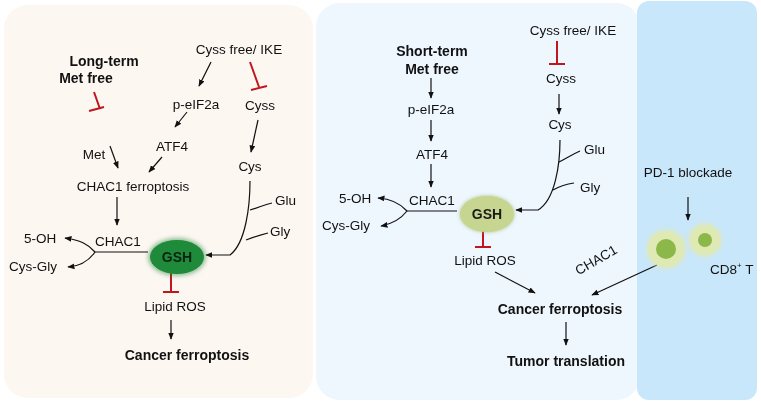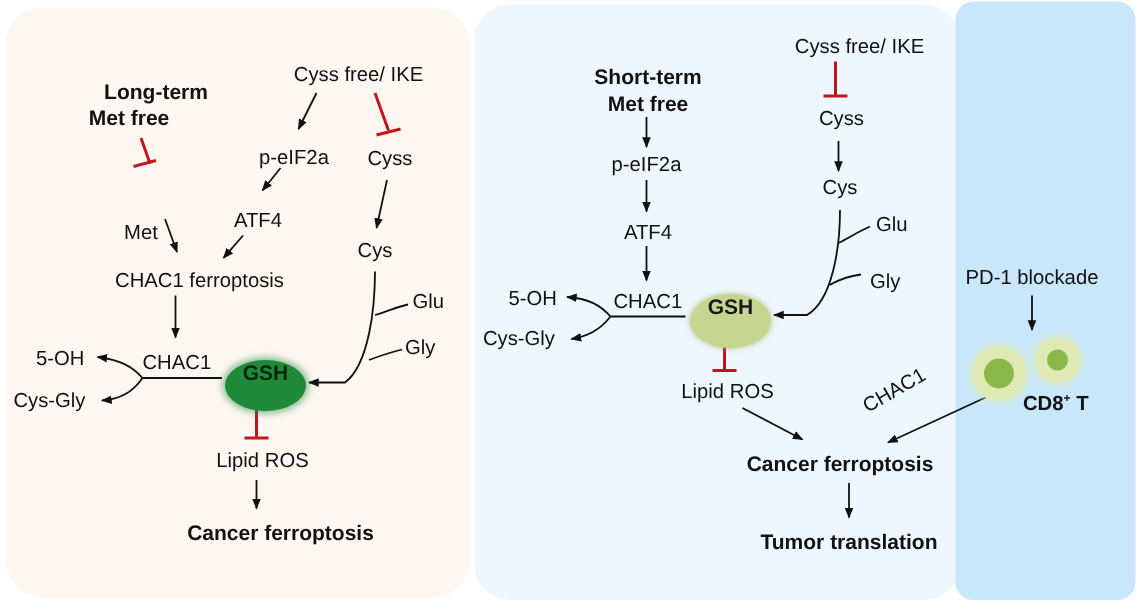--- a/index.html
+++ b/index.html
@@ -6,21 +6,21 @@
   body { width: 761px; height: 407px; position: relative; overflow: hidden;
          font-family: "Liberation Sans", sans-serif; color: #111; }
   .panel { position: absolute; border-radius: 24px; }
   #panel-left  { left: 4px;   top: 5px; width: 309px; height: 393px; background: #fdf7f2; }
   #panel-mid   { left: 316px; top: 3px; width: 324px; height: 397px; background: #eef6fe; }
   #panel-right { left: 637px; top: 1px; width: 120px; height: 399px; background: #c9e7fb; border-radius: 12px; }
   svg#diagram { position: absolute; left: 0; top: 0; }
   .lbl { position: absolute; font-size: 13.5px; white-space: nowrap; line-height: 1; }
   .bold { font-weight: bold; font-size: 14px; }
   .center { transform: translateX(-50%); text-align: center; }
-  .gsh { position: absolute; border-radius: 50%; display: flex; align-items: flex-start; justify-content: center;
+  .gsh { position: absolute; border-radius: 50%; display: flex; align-items: center; justify-content: center;
          font-weight: bold; font-size: 14px; }
   #gsh-left { left: 150px; top: 240px; width: 54px; height: 34px; background: #1f8a3a;
               box-shadow: 0 0 4px 2px rgba(31,138,58,0.5); color: #0b2410; }
   #gsh-mid  { left: 460px; top: 196px; width: 54px; height: 36px; background: #c6d690;
               box-shadow: 0 0 3px 1px rgba(160,185,100,0.5); color: #1a1a1a; }
   .cell-outer { position: absolute; border-radius: 50%; background: #dfe9b4; box-shadow: 0 0 4px 2px rgba(223,233,180,0.7); }
   .cell-inner { position: absolute; border-radius: 50%; background: #8cb84a; }
   sup { font-size: 8px; }
   #chac1-diag { position: absolute; left: 580px; top: 263px; font-size: 13.5px; transform: rotate(-30deg); transform-origin: left bottom; }
 </style>
@@ -127,18 +127,18 @@
 <div class="lbl" style="left:409px;top:194px;">CHAC1</div>
 <div class="lbl" style="left:322px;top:219px;">Cys-Gly</div>
 <div class="gsh" id="gsh-mid">
     <span>GSH</span>
   </div>
 <div class="lbl center" style="left:485px;top:254px;">Lipid ROS</div>
 <div id="chac1-diag">CHAC1</div>
 <div class="lbl bold center" style="left:560px;top:302px;">Cancer ferroptosis</div>
 <div class="lbl bold center" style="left:566px;top:354px;">Tumor translation</div>
 
-<div class="lbl center" style="left:688px;top:178px;">PD-1 blockade</div>
+<div class="lbl center" style="left:688px;top:166px;">PD-1 blockade</div>
 <div class="cell-outer" style="left:648px;top:231px;width:36px;height:36px;"></div>
 <div class="cell-inner" style="left:656px;top:239px;width:20px;height:20px;"></div>
 <div class="cell-outer" style="left:690px;top:225px;width:30px;height:30px;"></div>
 <div class="cell-inner" style="left:698px;top:233px;width:14px;height:14px;"></div>
-<div class="lbl" style="left:682px;top:262px;font-weight:bold;"><span>CD8</span><sup>+</sup><span style="white-space:pre"> T</span></div>
+<div class="lbl" style="left:710px;top:262px;"><span>CD8</span><sup>+</sup><span style="white-space:pre"> T</span></div>
 
 </body></html>

